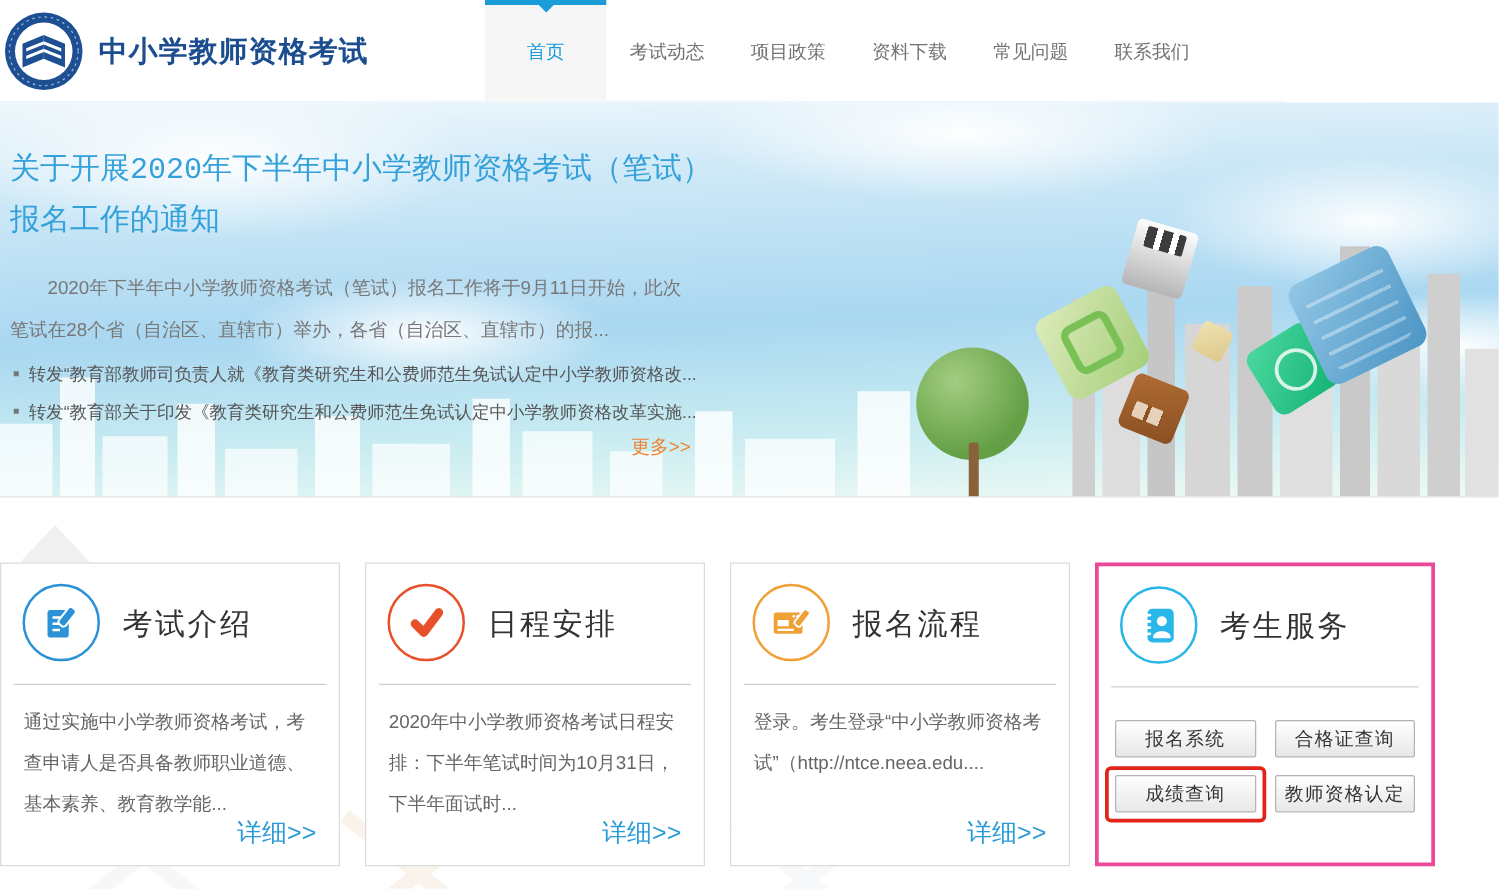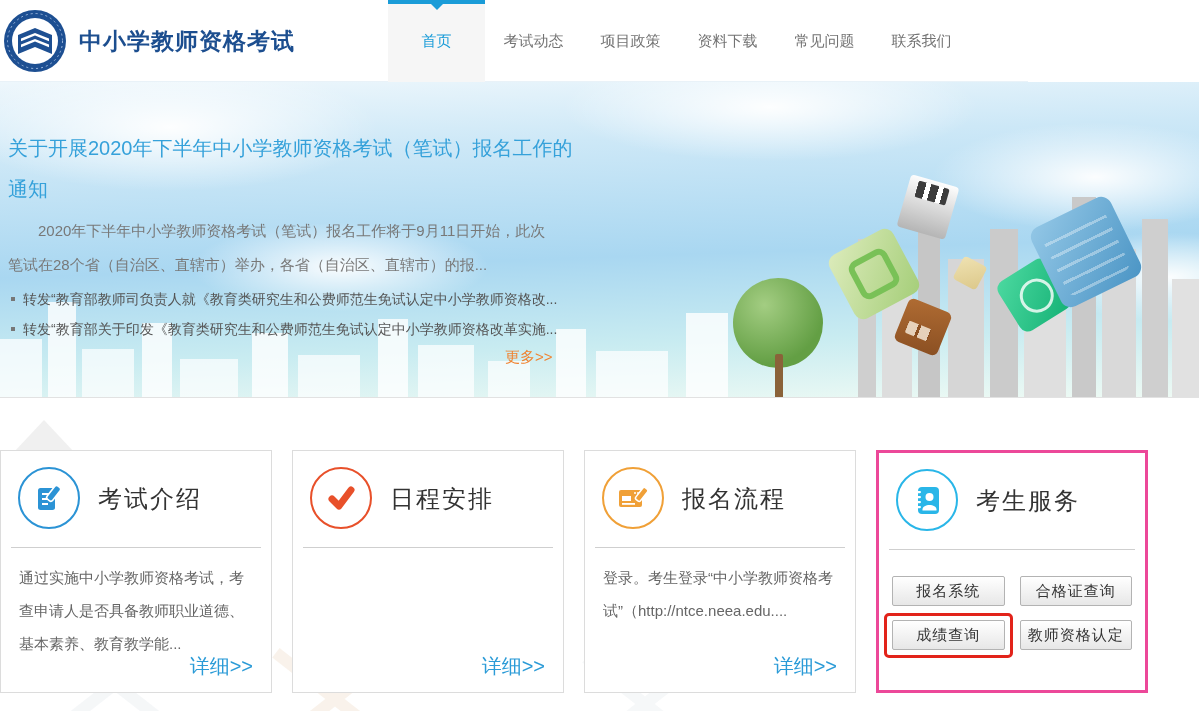--- a/index.html
+++ b/index.html
@@ -92,22 +92,22 @@
   .c-mint::after { content:""; position:absolute; left:14px; top:14px; width:28px; height:28px; border:3px solid rgba(255,255,255,.8); border-radius:50%; }
   .c-blue  { left:1042px; top:126px; width:88px; height:88px; background:linear-gradient(140deg,#93c7e6,#4b95c5); transform:rotate(-26deg); border-radius:11px; }
   .c-blue::after { content:""; position:absolute; inset:10px;
     background:repeating-linear-gradient(0deg, rgba(255,255,255,.35) 0 3px, transparent 3px 14px); border-radius:7px; }
 
   .tree-foliage { position:absolute; left:733px; top:196px; width:90px; height:90px; border-radius:50%;
     background:radial-gradient(circle at 35% 30%, #a3cd82, #639f44 70%); }
   .tree-trunk { position:absolute; left:775px; top:272px; width:8px; height:46px; background:#8a6239; border-radius:2px; }
 
   .banner-title {
-    position:absolute; left:8px; top:46px; width:575px;
-    font-size:20px; line-height:41px; color:#35a1da; cursor:pointer; z-index:5;
+    position:absolute; left:8px; top:34px; width:575px;
+    font-size:24px; line-height:41px; color:#35a1da; cursor:pointer; z-index:5;font-family:Liberation Mono, monospace;
   }
   .banner-summary {
     position:absolute; left:8px; top:132px; width:548px;
     font-size:15px; line-height:34px; color:#787878; text-indent:2em; z-index:5;
   }
   .news-list { position:absolute; left:8px; top:202px; width:585px; z-index:5; }
   .news-item { position:relative; padding-left:15px; line-height:30px; font-size:14px; color:#555; cursor:pointer; }
   .news-item::before { content:""; position:absolute; left:3px; top:13px; width:4px; height:4px; background:#777; }
   .more-link { position:absolute; left:505px; top:266px; font-size:15px; color:#f0822f; cursor:pointer; z-index:5; }
 
@@ -275,20 +275,21 @@
   <div class="card">
     <div class="card-head">
       <div class="icon-circle ic-red">
         <svg width="34" height="34" viewBox="0 0 34 34">
           <path d="M8 18 L15 25 L27 9" fill="none" stroke="#e8502a" stroke-width="7" stroke-linecap="round" stroke-linejoin="round"></path>
         </svg>
       </div>
       <div class="card-title">日程安排</div>
     </div>
     <div class="card-divider"></div>
+    <div class="card-body">2020年中小学教师资格考试日程安排：下半年笔试时间为10月31日，下半年面试时...</div>
     <div class="detail-link">详细&gt;&gt;</div>
   </div>
 
   <div class="card">
     <div class="card-head">
       <div class="icon-circle ic-orange">
         <svg width="34" height="34" viewBox="0 0 34 34">
           <rect x="3" y="9" width="23" height="17" rx="2" fill="#f0a037"></rect>
           <circle cx="19" cy="12" r="1" fill="#fff"></circle>
             <circle cx="22" cy="12" r="1" fill="#fff"></circle>

